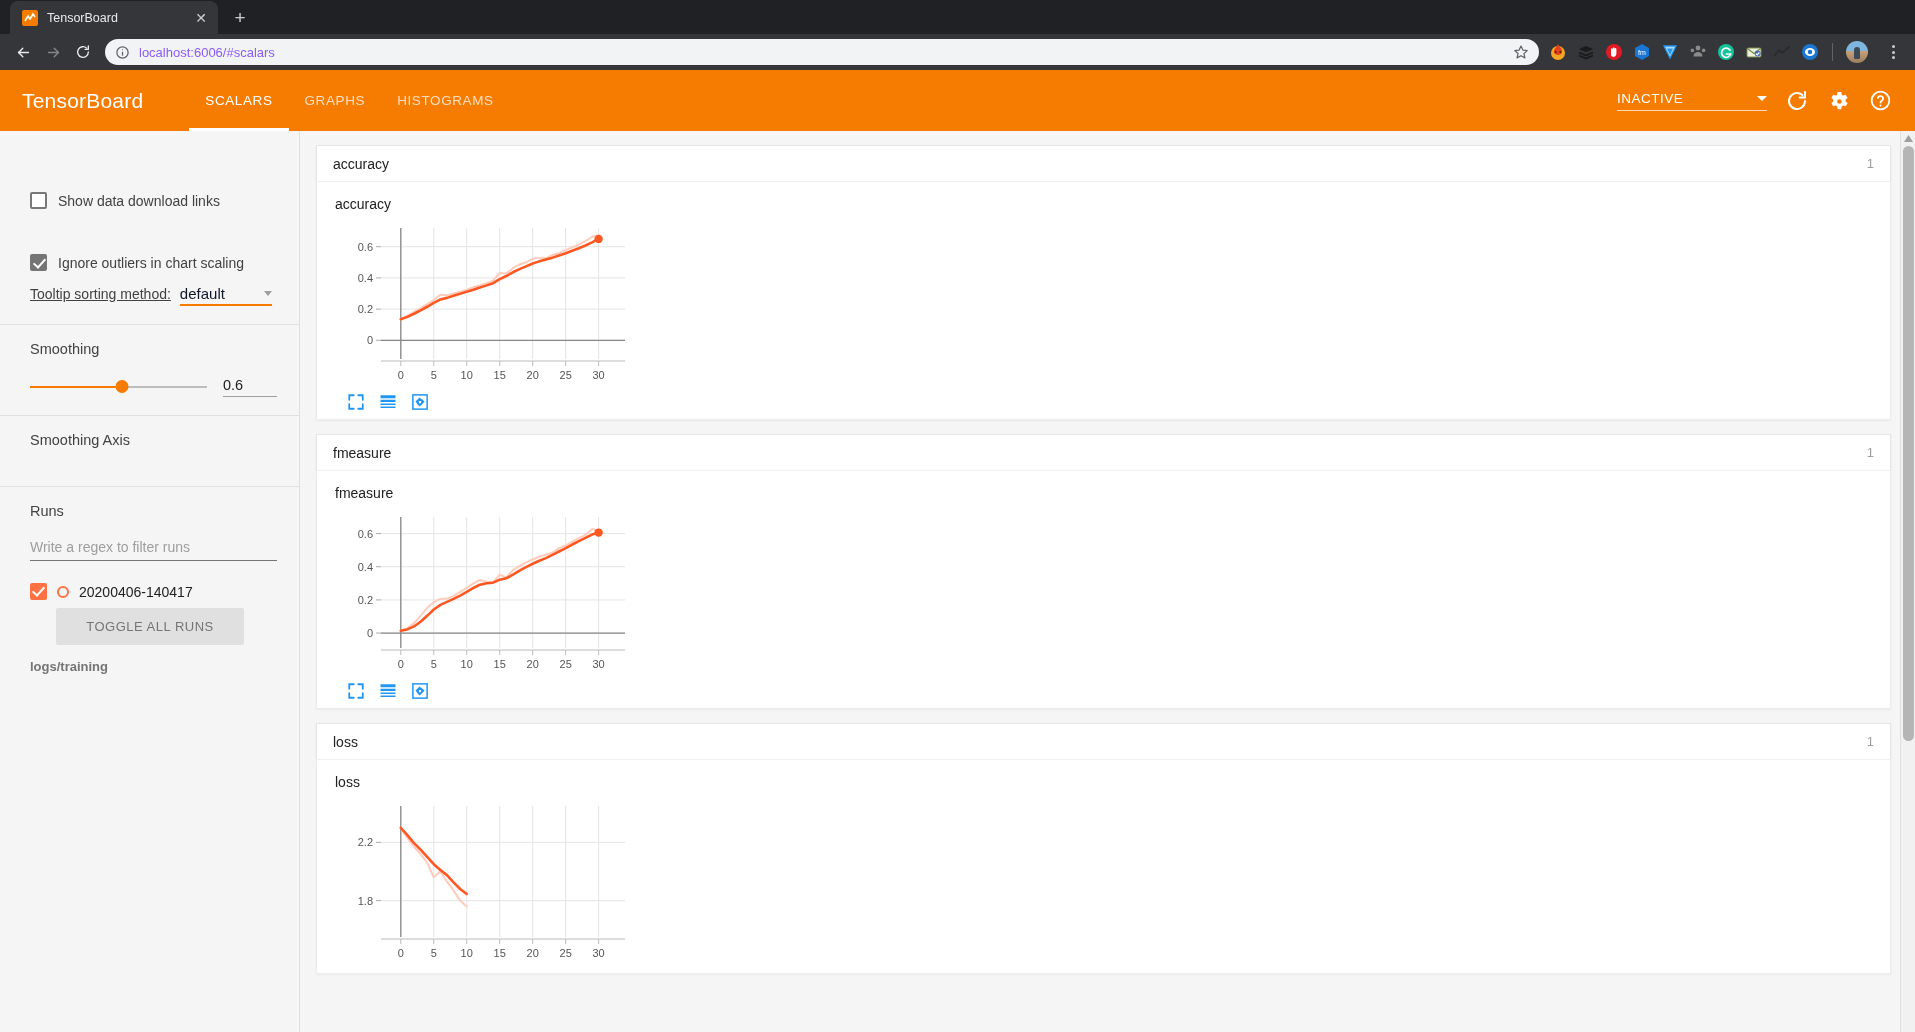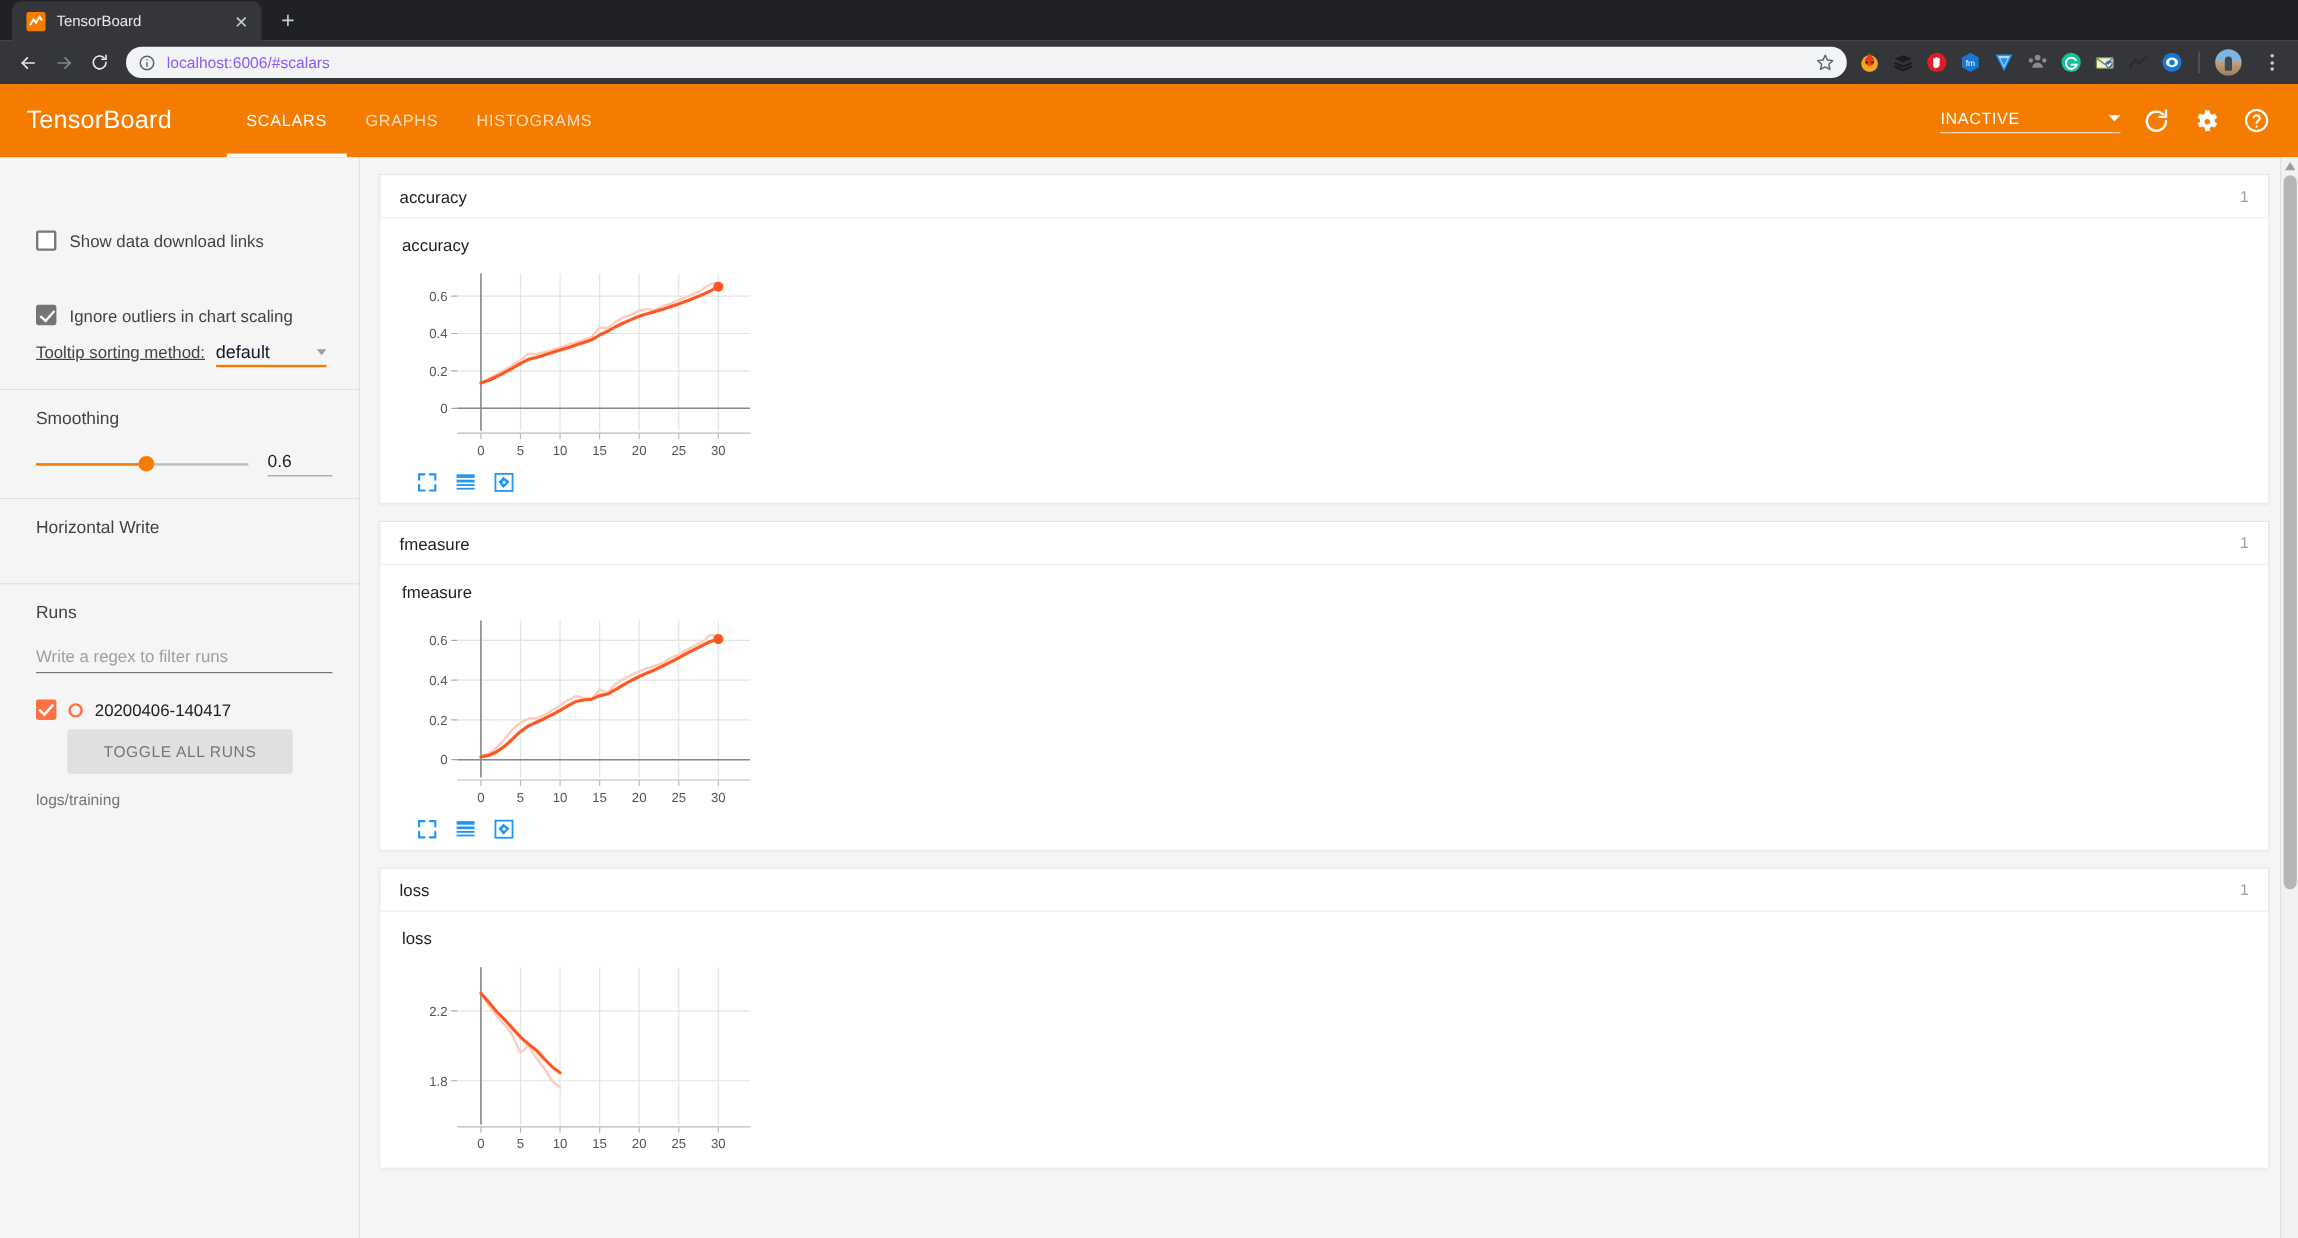--- a/index.html
+++ b/index.html
@@ -174,21 +174,21 @@
   }
   .run-dot {
     width: 12px; height: 12px; border: 2px solid #ff7043; border-radius: 50%; flex: 0 0 12px;
   }
   .run-name { font-size: 14px; color: #212121; }
   .toggle-btn {
     background: #e0e0e0; color: #757575; font-size: 13px; letter-spacing: .5px;
     padding: 11px 0; width: 188px; text-align: center; border-radius: 2px;
     margin-left: 26px; margin-bottom: 14px;
   }
-  .logs-path { font-size: 13px; color: #757575; }
+  .logs-path { font-size: 13px; color: #757575; font-weight: bold; }
 
   
   .main { flex: 1; min-width: 0; display: flex; flex-direction: column; padding: 0; position: relative; }
   .main-scroll { flex: 1; overflow: hidden; padding: 0 22px 0 14px; }
   .filter-bar {
     display: flex; align-items: center; gap: 11px; padding: 14px 6px 8px 8px;
     border-bottom: 1px solid #424242; margin: 8px 10px 0 8px;
   }
   .filter-icon { width: 17px; height: 17px; flex: 0 0 17px; }
   .filter-ph { font-size: 14.5px; color: #757575; }
@@ -414,21 +414,21 @@
           <span class="slider">
             <span class="slider-track"></span>
             <span class="slider-fill"></span>
             <span class="slider-thumb"></span>
           </span>
           <span class="slider-value">0.6</span>
         </div>
       </div>
 
       <div class="side-sec bordered">
-        <div class="side-title">Horizontal Write</div>
+        <div class="side-title">Smoothing Axis</div>
       </div>
 
       <div class="side-sec">
         <div class="side-title">Runs</div>
         <div class="run-filter">Write a regex to filter runs</div>
         <div class="run-row">
           <span class="run-chk"></span>
           <span class="run-dot"></span>
           <span class="run-name">20200406-140417</span>
         </div>

